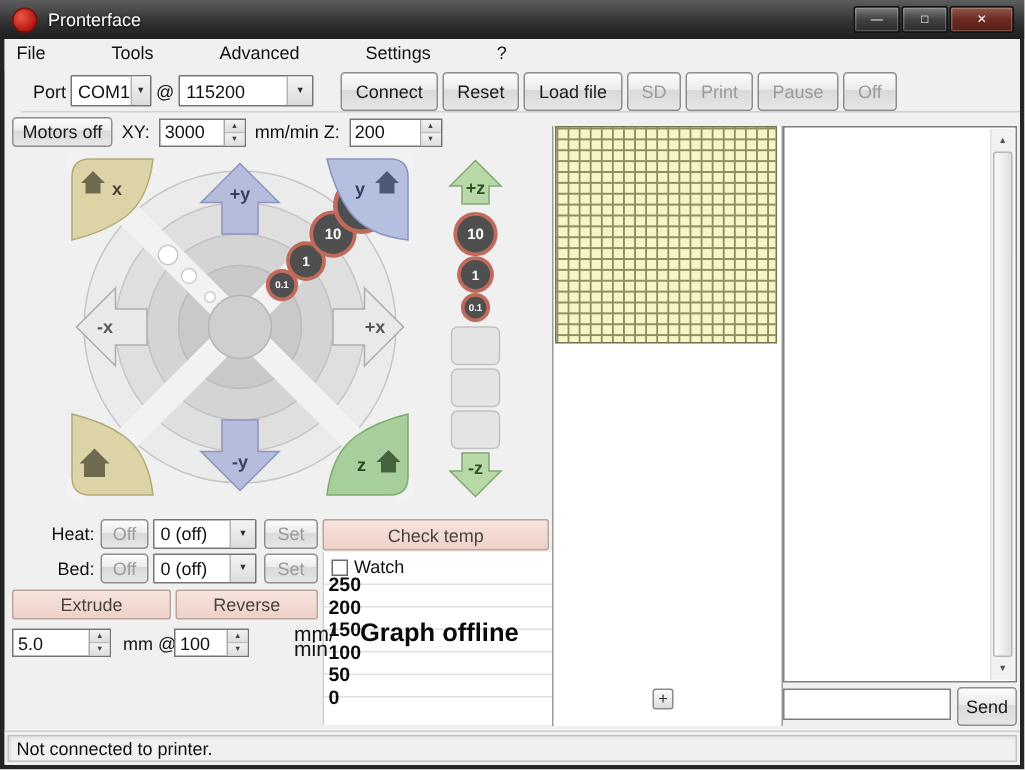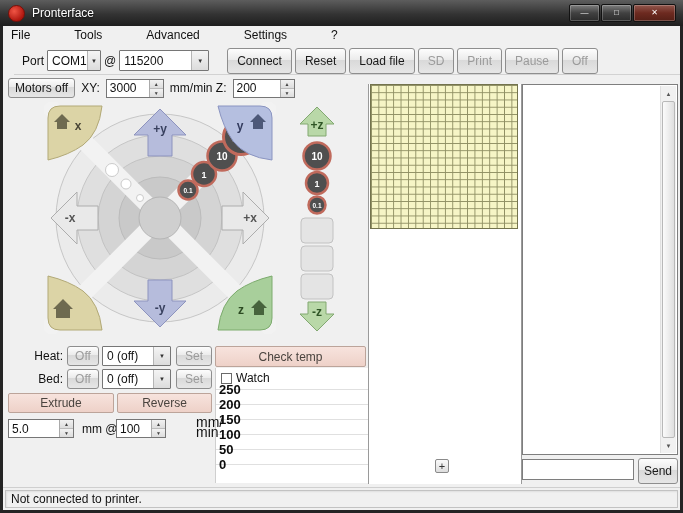--- a/index.html
+++ b/index.html
@@ -246,20 +246,21 @@
       <div class="gl" style="top:51px"></div>
       <div class="gl" style="top:66px"></div>
       <div class="gl" style="top:81px"></div>
       <div class="gl" style="top:96px"></div>
       <span class="tick" style="top:14px">250</span>
       <span class="tick" style="top:29px">200</span>
       <span class="tick" style="top:44px">150</span>
       <span class="tick" style="top:59px">100</span>
       <span class="tick" style="top:74px">50</span>
       <span class="tick" style="top:89px">0</span>
+      <div class="gmsg">Graph offline</div>
     </div>
 
     <div class="pinkbtn abs" style="left:114px;top:367px;width:95px;height:20px">Reverse</div>
     <div class="pinkbtn abs" style="left:5px;top:367px;width:106px;height:20px">Extrude</div>
     <div class="spin abs" style="left:5px;top:393px;width:66px">
       <span class="val">5.0</span>
       <span class="btns">
           <span>▲</span>
           <span>▼</span>
         </span>

